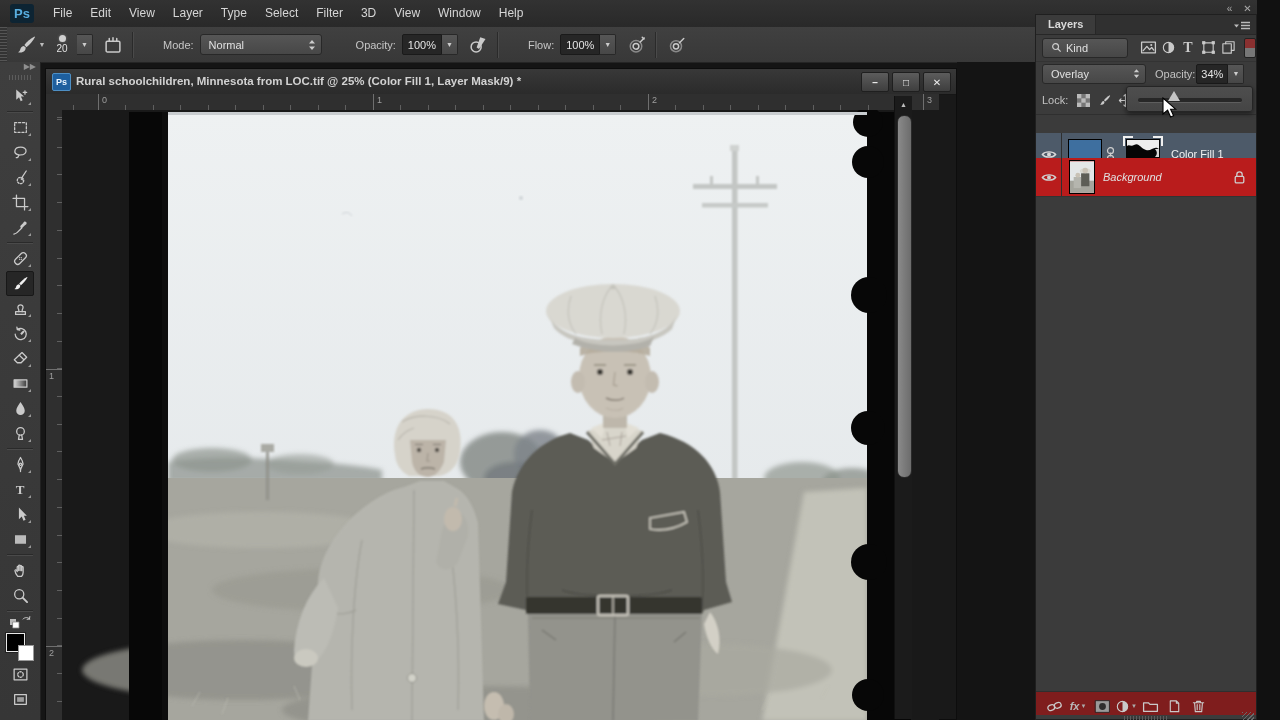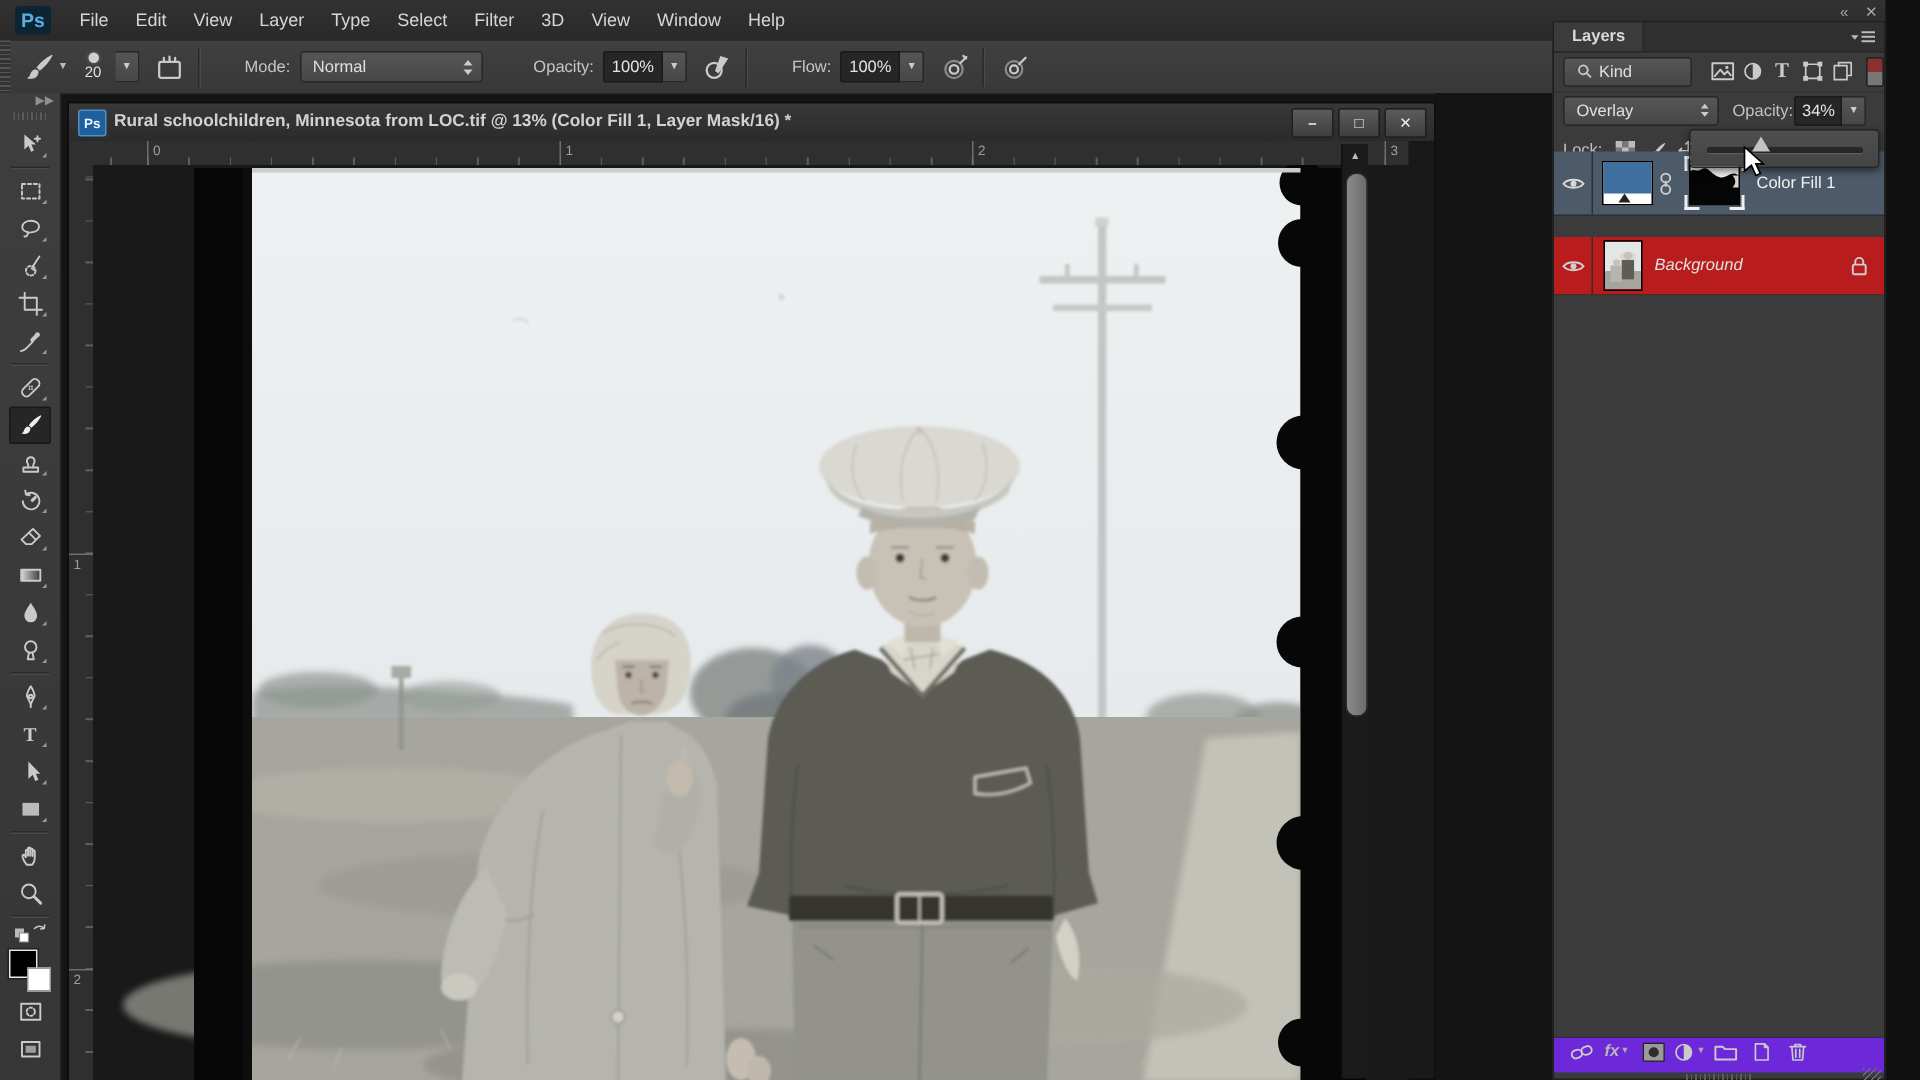--- a/index.html
+++ b/index.html
@@ -86,40 +86,40 @@
   #lmenuicon{right:4px;top:3px;width:20px;height:13px;}
   .prow{left:0;width:220px;display:flex;align-items:center;color:#c2c2c2;font-size:11px;}
   #filterrow{top:19px;height:27px;border-bottom:1px solid #333;}
   #blendrow{top:46px;height:25px;}
   #lockrow{top:71px;height:28px;border-bottom:1px solid #2f2f2f;}
   .ficon{width:22px;height:20px;}
   #ltoggle{width:11px;height:18px;border-radius:2px;background:linear-gradient(#8a3030 0 50%,#777 50% 100%);
            border:1px solid #222;margin-left:6px;}
   .lockicon{width:18px;height:18px;margin-right:3px;}
   .lrow{left:0;width:220px;display:flex;align-items:center;}
-  #lrow1{top:86px;height:42px;background:#4d5a69;border-bottom:1px solid #2e2e2e;color:#f2f2f2;}
+  #lrow1{top:118px;height:42px;background:#4d5a69;border-bottom:1px solid #2e2e2e;color:#f2f2f2;}
   #lrow2{top:143px;height:38px;background:#b91c1c;border-bottom:1px solid #333;color:#e0e0e0;}
   .eyecell{width:26px;height:100%;display:flex;align-items:center;justify-content:center;
            border-right:1px solid #2f2f2f;box-sizing:border-box;flex:0 0 auto;}
   .thumb{border:1px solid #000;box-sizing:border-box;flex:0 0 auto;}
   #cfthumb{width:34px;height:30px;margin-left:6px;background:#fff;position:relative;}
   #cfthumb .col{position:absolute;left:0;top:0;width:100%;height:21px;background:#3e6f9f;}
   #cfthumb .tri{position:absolute;left:10px;bottom:1px;border-left:4px solid transparent;border-right:4px solid transparent;border-bottom:6px solid #222;}
   #maskwrap{position:relative;width:40px;height:36px;margin-left:8px;flex:0 0 aupto;}
   #maskthumb{position:absolute;left:3px;top:3px;width:34px;height:30px;}
   .br{position:absolute;width:8px;height:8px;border:0 solid #f0f0f0;}
   .br1{left:0;top:0;border-left-width:2px;border-top-width:2px;}
   .br2{right:0;top:0;border-right-width:2px;border-top-width:2px;}
   .br3{left:0;bottom:0;border-left-width:2px;border-bottom-width:2px;}
   .br4{right:0;bottom:0;border-right-width:2px;border-bottom-width:2px;}
   .lname{margin-left:8px;font-size:11px;}
   #bgthumb{width:26px;height:34px;margin-left:7px;}
   #bglock{margin-left:auto;margin-right:10px;}
-  #lbottom{left:0;top:676px;width:220px;height:23px;border-top:1px solid #2f2f2f;background:#6d28d9;
-           display:flex;align-items:flex-start;}
+  #lbottom{left:0;top:676px;width:220px;height:23px;border-top:1px solid #2f2f2f;background:#7f1d1d;
+           display:flex;align-items:flex-end;}
   .bicon{width:24px;height:18px;color:#b8b8b8;}
   #fxlbl{font-size:11px;font-style:italic;font-weight:bold;color:#b8b8b8;}
   .mini-arrow{font-size:6px;color:#aaa;margin-left:1px;}
   #lgrip{left:88px;top:701px;width:44px;height:4px;background:repeating-linear-gradient(90deg,#5c5c5c 0 1px,transparent 1px 3px);}
   #lresize{right:2px;top:697px;width:12px;height:10px;
            background:repeating-linear-gradient(135deg,#6a6a6a 0 1px,transparent 1px 3px);}
 
   
   #opopup{left:1126px;top:86px;width:127px;height:26px;background:linear-gradient(#4e4e4e,#454545);
           border:1px solid #252525;border-radius:3px;box-shadow:0 2px 5px rgba(0,0,0,.5);z-index:50;box-sizing:border-box;}
@@ -419,21 +419,21 @@
             <rect x="2.5" y="3.5" width="11" height="9"></rect>
             <rect class="f" x="4.8" y="5.8" width="6.4" height="4.4" opacity=".7"></rect>
           </g>
         </svg>
       </div>
   </div>
 
   <div id="docwin" class="abs">
     <div id="doctitle" class="abs">
       <div id="docbadge" class="abs i">Ps</div>
-      <div id="doctitletext" class="abs">Rural schoolchildren, Minnesota from LOC.tif @ 13% (Color Fill 1, Layer Mask/16) *</div>
+      <div id="doctitletext" class="abs">Rural schoolchildren, Minnesota from LOC.tif @ 25% (Color Fill 1, Layer Mask/9) *</div>
       <div id="docbtns" class="abs">
         <div class="winbtn i">–</div>
         <div class="winbtn i">□</div>
         <div class="winbtn i">✕</div>
       </div>
     </div>
     <div id="rcorner" class="abs"></div>
     <div id="hruler" class="abs">
       <div class="minor"></div>
       <div class="hmaj" style="left:36px;"></div>

